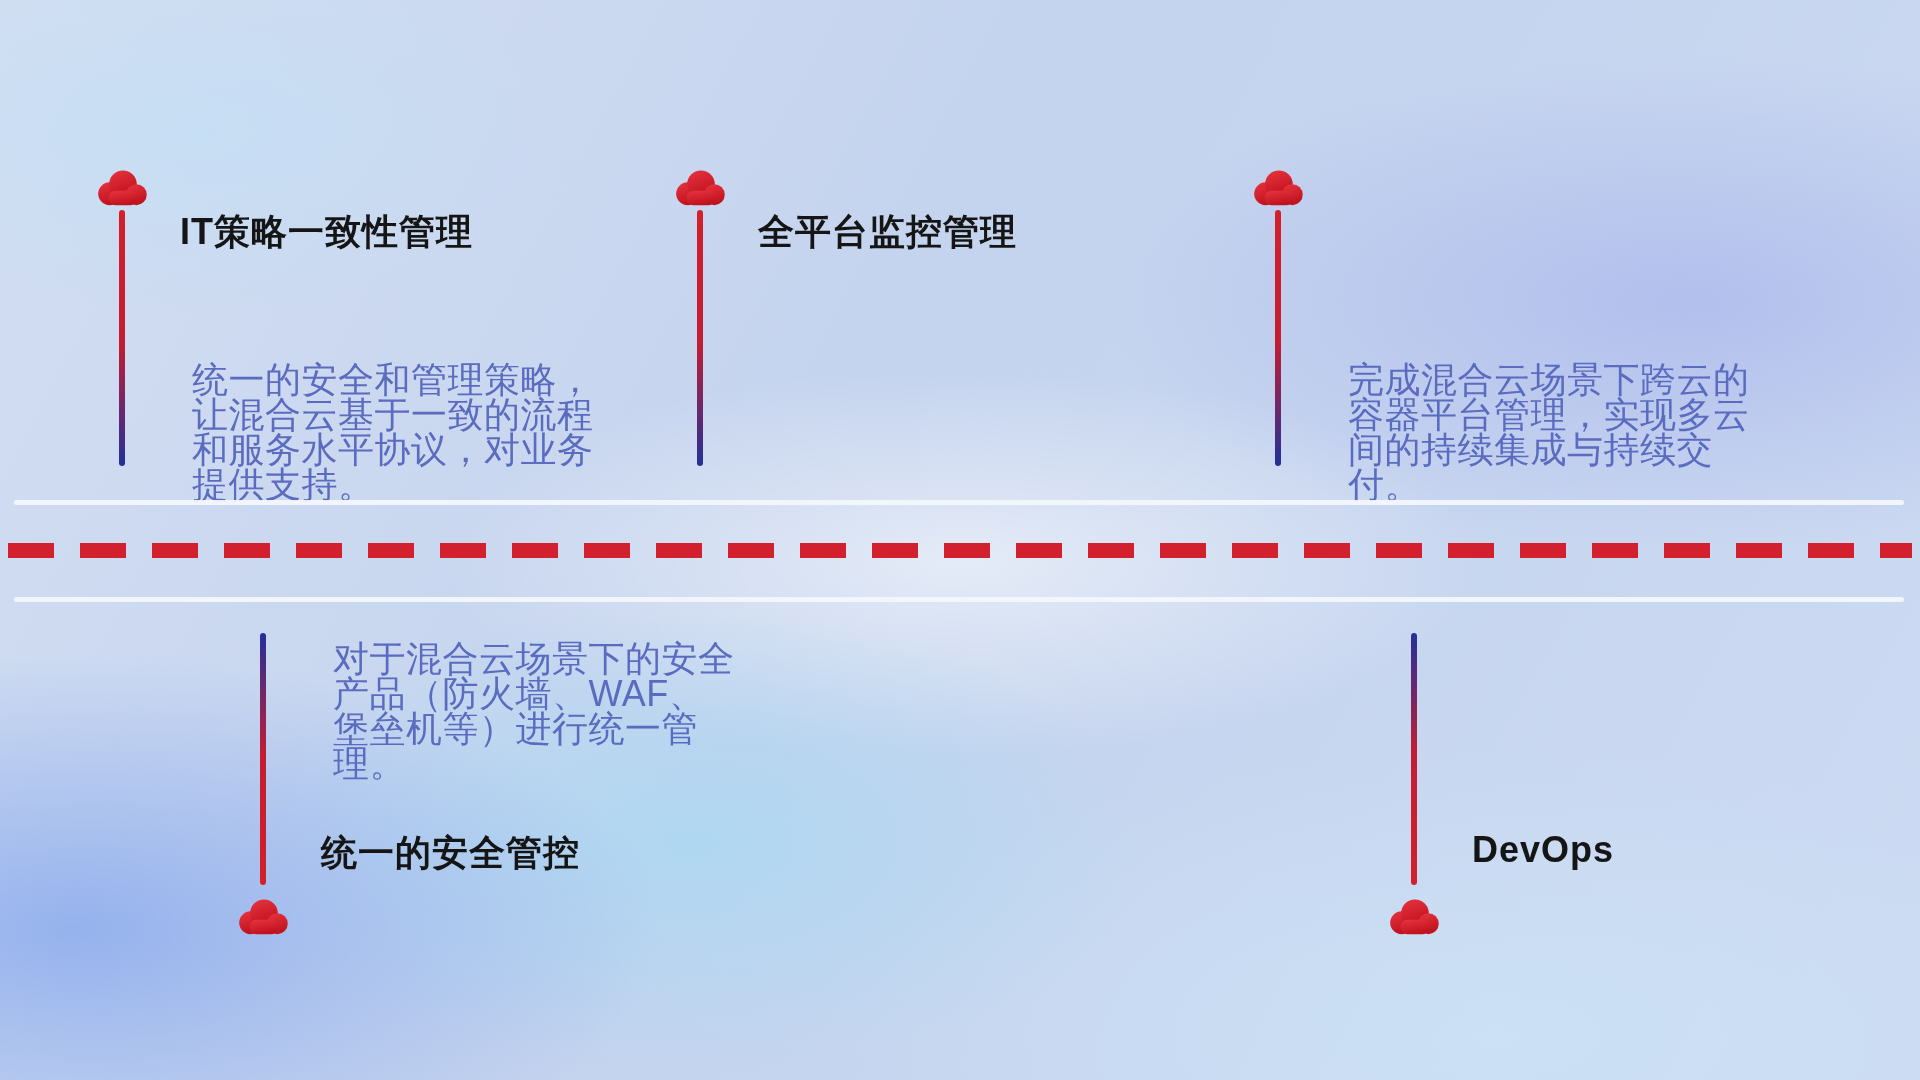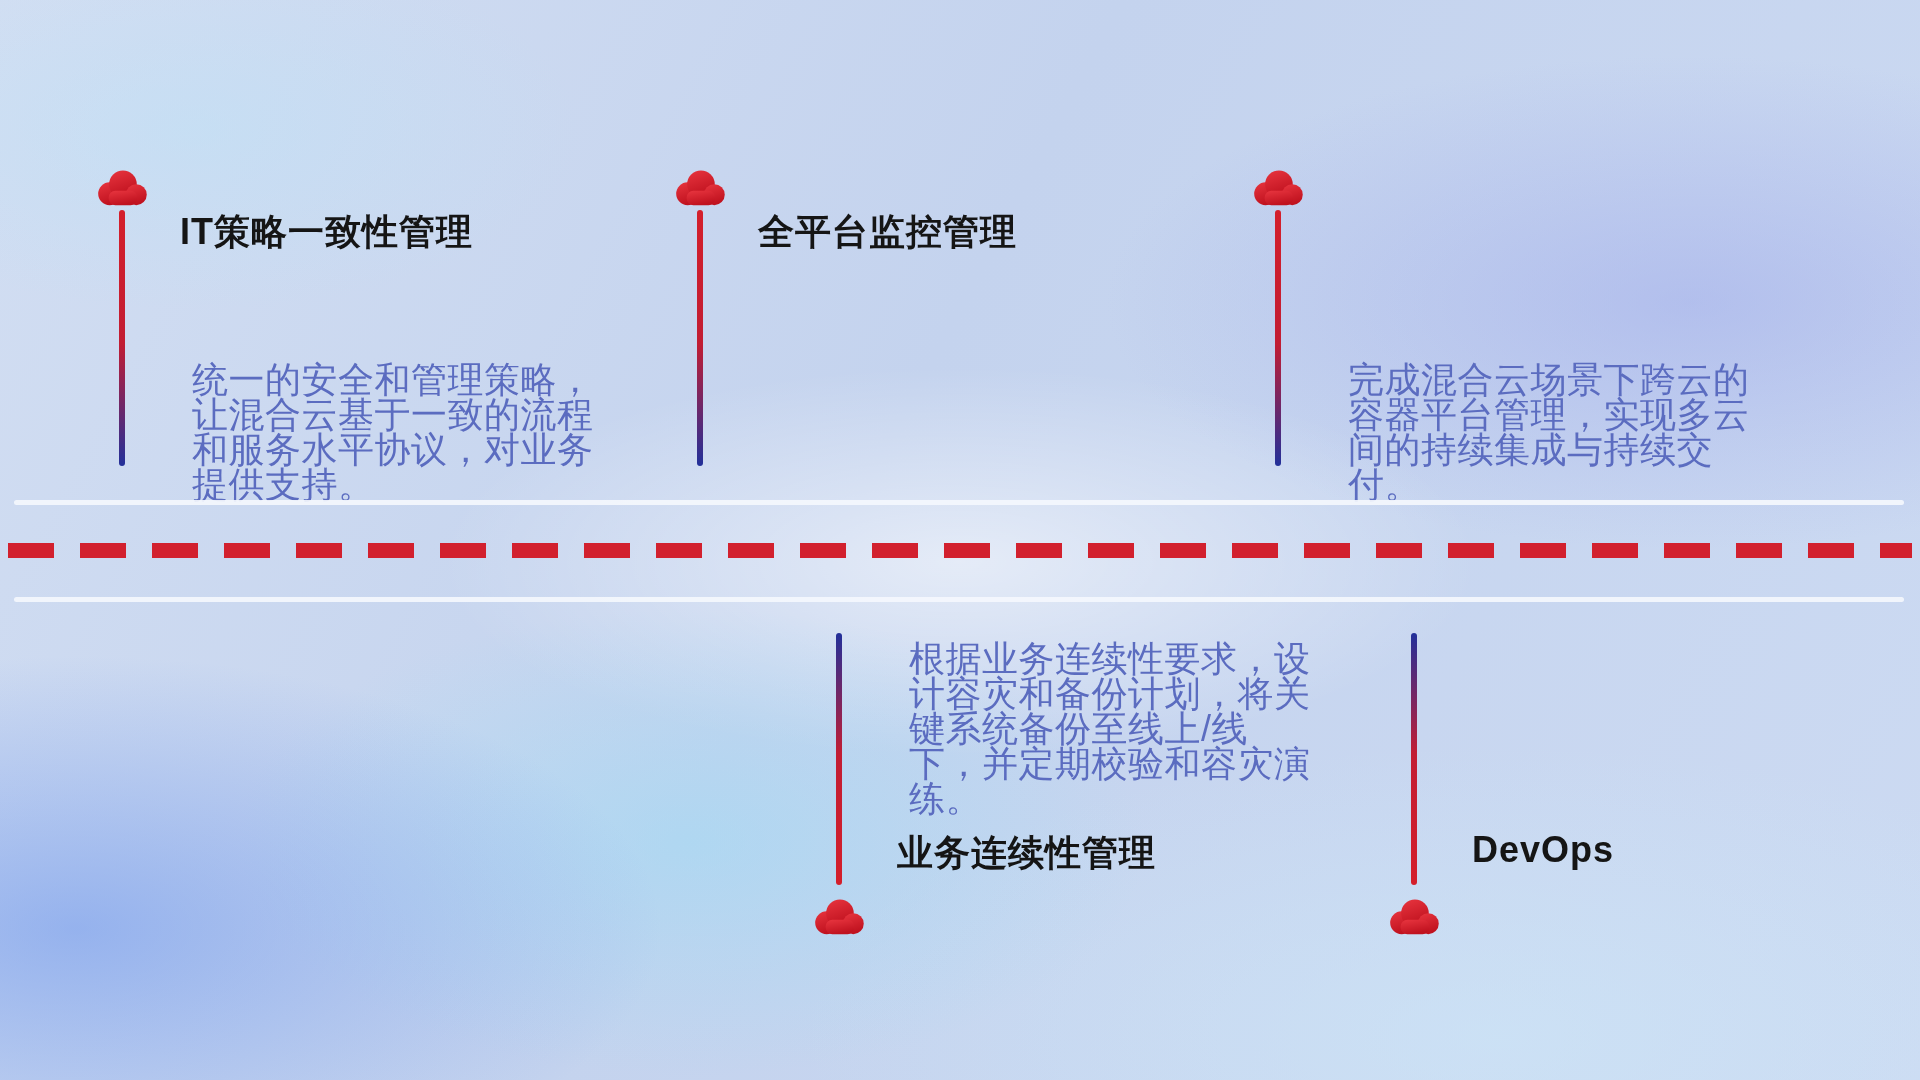--- a/index.html
+++ b/index.html
@@ -127,36 +127,36 @@
         </svg>
     </span>
     <span class="stem"></span>
     <p class="desc">完成混合云场景下跨云的容器平台管理，实现多云间的持续集成与持续交付。</p>
   </section>
 
   <div class="rail-solid upper"></div>
   <div class="rail-dashed"></div>
   <div class="rail-solid lower"></div>
 
-
-  <section class="item bottom" style="left:811px">
+  <section class="item bottom" style="left:235px">
     <span class="stem"></span>
-    <p class="desc">根据业务连续性要求，设计容灾和备份计划，将关键系统备份至线上/线下，并定期校验和容灾演练。</p>
-    <h2 class="title">业务连续性管理</h2>
+    <p class="desc">对于混合云场景下的安全产品（防火墙、WAF、堡垒机等）进行统一管理。</p>
+    <h2 class="title">统一的安全管控</h2>
     <span class="cloud">
       <svg viewBox="0 0 60 42" width="58" height="40">
           <g fill="url(#cloudGrad)">
         <circle cx="17" cy="27" r="12"></circle>
             <circle cx="31" cy="17" r="14.5"></circle>
         <circle cx="45" cy="28" r="11"></circle>
             <rect x="16" y="24" width="30" height="15" rx="7"></rect>
       </g>
         </svg>
     </span>
   </section>
+
 
   <section class="item bottom" style="left:1386px">
     <span class="stem"></span>
     <h2 class="title">DevOps</h2>
     <span class="cloud">
       <svg viewBox="0 0 60 42" width="58" height="40">
           <g fill="url(#cloudGrad)">
         <circle cx="17" cy="27" r="12"></circle>
             <circle cx="31" cy="17" r="14.5"></circle>
         <circle cx="45" cy="28" r="11"></circle>

